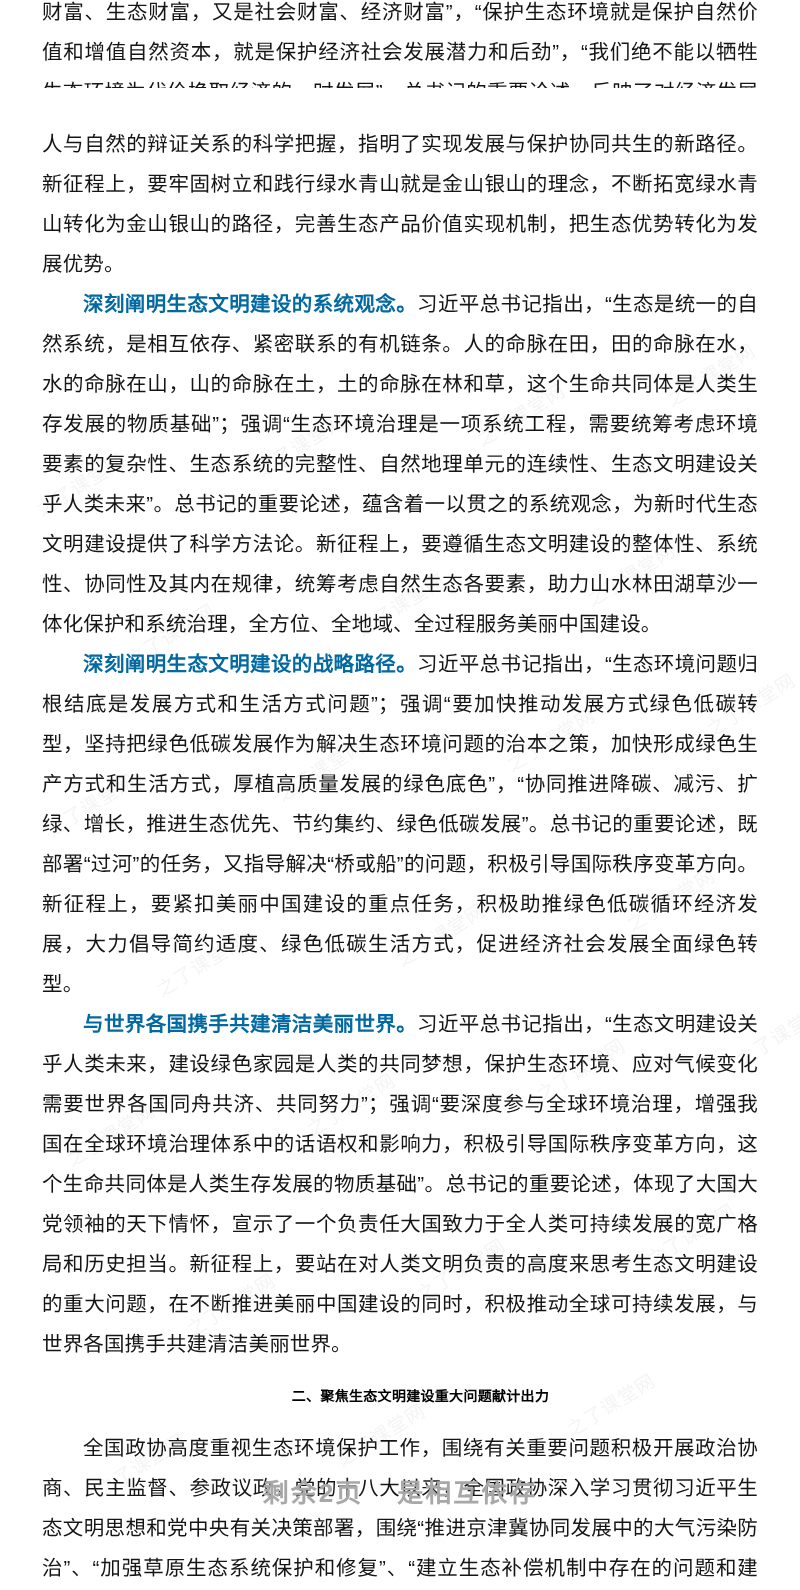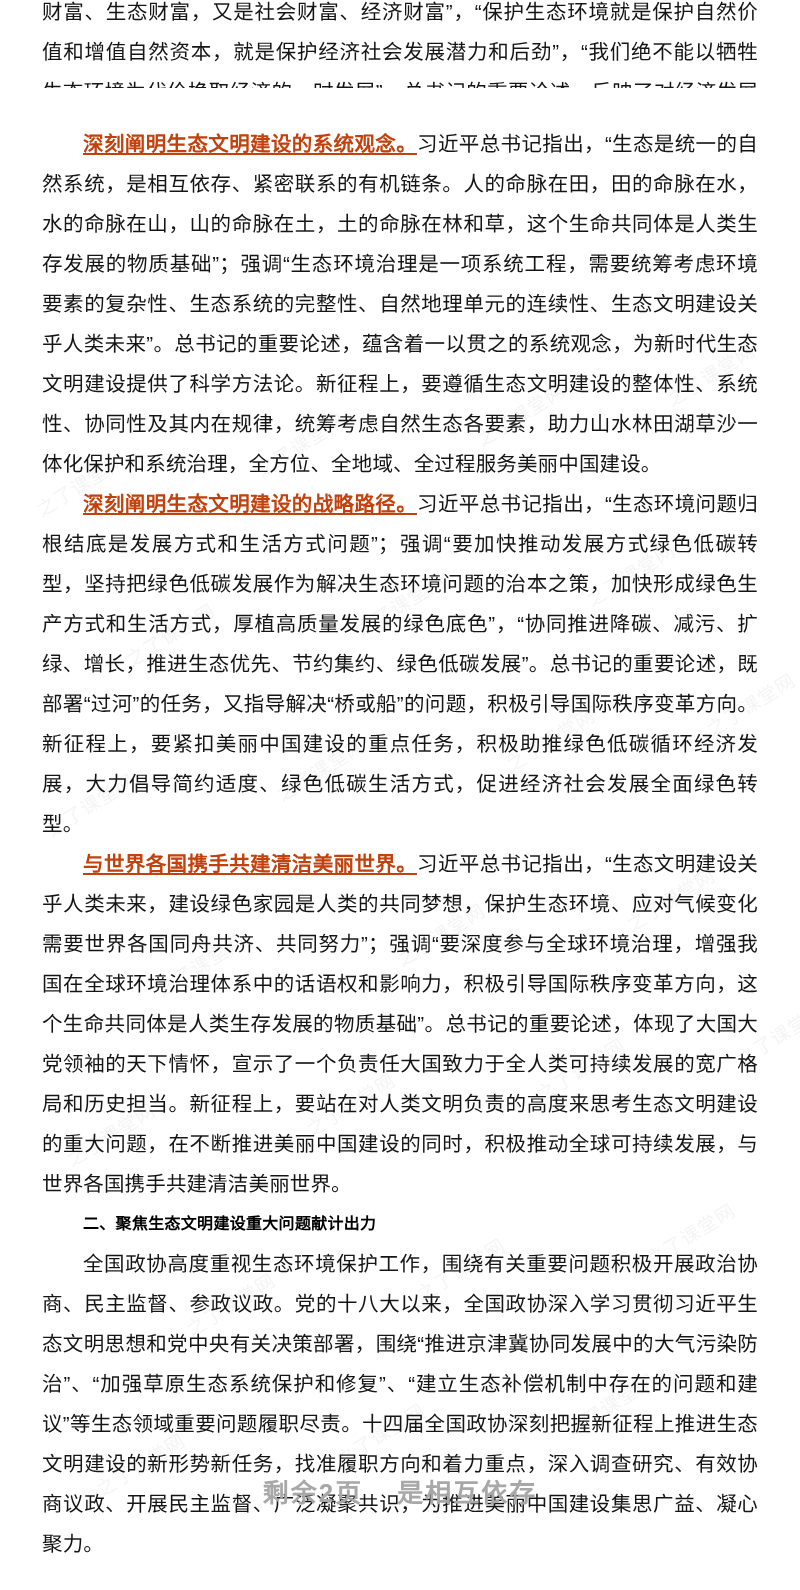--- a/index.html
+++ b/index.html
@@ -67,33 +67,33 @@
     text-indent: 41px;
     color: #151515;
     letter-spacing: 0.15px;
   }
   p.para.noindent { text-indent: 0; }
 
   .gap-large { height: 36px; }
 
   b.lead {
     font-weight: bold;
-    color: #c2410c;
-    text-decoration: underline;
+    color: #0369a1;
   }
 
   .section-head {
-    margin: 0;
+    margin: 12px;
     padding: 0 42px;
-    font-size: 16px;
+    font-size: 14px;
     line-height: 40px;
     font-weight: bold;
     text-indent: 41px;
     color: #000;
     letter-spacing: 0.3px;
+    text-align: center;
   }
 
   
   .footer-banner {
     position: absolute;
     left: 0;
     right: 0;
     top: 1472px;
     text-align: center;
     z-index: 3;
@@ -143,20 +143,23 @@
 
 <div class="page">
   <div class="doc-body">
 
     <div class="clipped-top">
       <p class="para noindent">财富、生态财富，又是社会财富、经济财富”，“保护生态环境就是保护自然价值和增值自然资本，就是保护经济社会发展潜力和后劲”，“我们绝不能以牺牲生态环境为代价换取经济的一时发展”。总书记的重要论述，反映了对经济发展和环境保护、当前利益和长远发展、</p>
     </div>
 
     <div class="gap-large"></div>
 
+    <p class="para noindent">
+      <span>人与自然的辩证关系的科学把握，指明了实现发展与保护协同共生的新路径。新征程上，要牢固树立和践行绿水青山就是金山银山的理念，不断拓宽绿水青山转化为金山银山的路径，完善生态产品价值实现机制，把生态优势转化为发展优势。</span>
+    </p>
 
     <p class="para">
       <b class="lead">深刻阐明生态文明建设的系统观念。</b><span>习近平总书记指出，“生态是统一的自然系统，是相互依存、紧密联系的有机链条。人的命脉在田，田的命脉在水，水的命脉在山，山的命脉在土，土的命脉在林和草，这个生命共同体是人类生存发展的物质基础”；强调“生态环境治理是一项系统工程，需要统筹考虑环境要素的复杂性、生态系统的完整性、自然地理单元的连续性、生态文明建设关乎人类未来”。总书记的重要论述，蕴含着一以贯之的系统观念，为新时代生态文明建设提供了科学方法论。新征程上，要遵循生态文明建设的整体性、系统性、协同性及其内在规律，统筹考虑自然生态各要素，助力山水林田湖草沙一体化保护和系统治理，全方位、全地域、全过程服务美丽中国建设。</span>
     </p>
 
     <p class="para">
       <b class="lead">深刻阐明生态文明建设的战略路径。</b><span>习近平总书记指出，“生态环境问题归根结底是发展方式和生活方式问题”；强调“要加快推动发展方式绿色低碳转型，坚持把绿色低碳发展作为解决生态环境问题的治本之策，加快形成绿色生产方式和生活方式，厚植高质量发展的绿色底色”，“协同推进降碳、减污、扩绿、增长，推进生态优先、节约集约、绿色低碳发展”。总书记的重要论述，既部署“过河”的任务，又指导解决“桥或船”的问题，积极引导国际秩序变革方向。新征程上，要紧扣美丽中国建设的重点任务，积极助推绿色低碳循环经济发展，大力倡导简约适度、绿色低碳生活方式，促进经济社会发展全面绿色转型。</span>
     </p>
 
     <p class="para">

